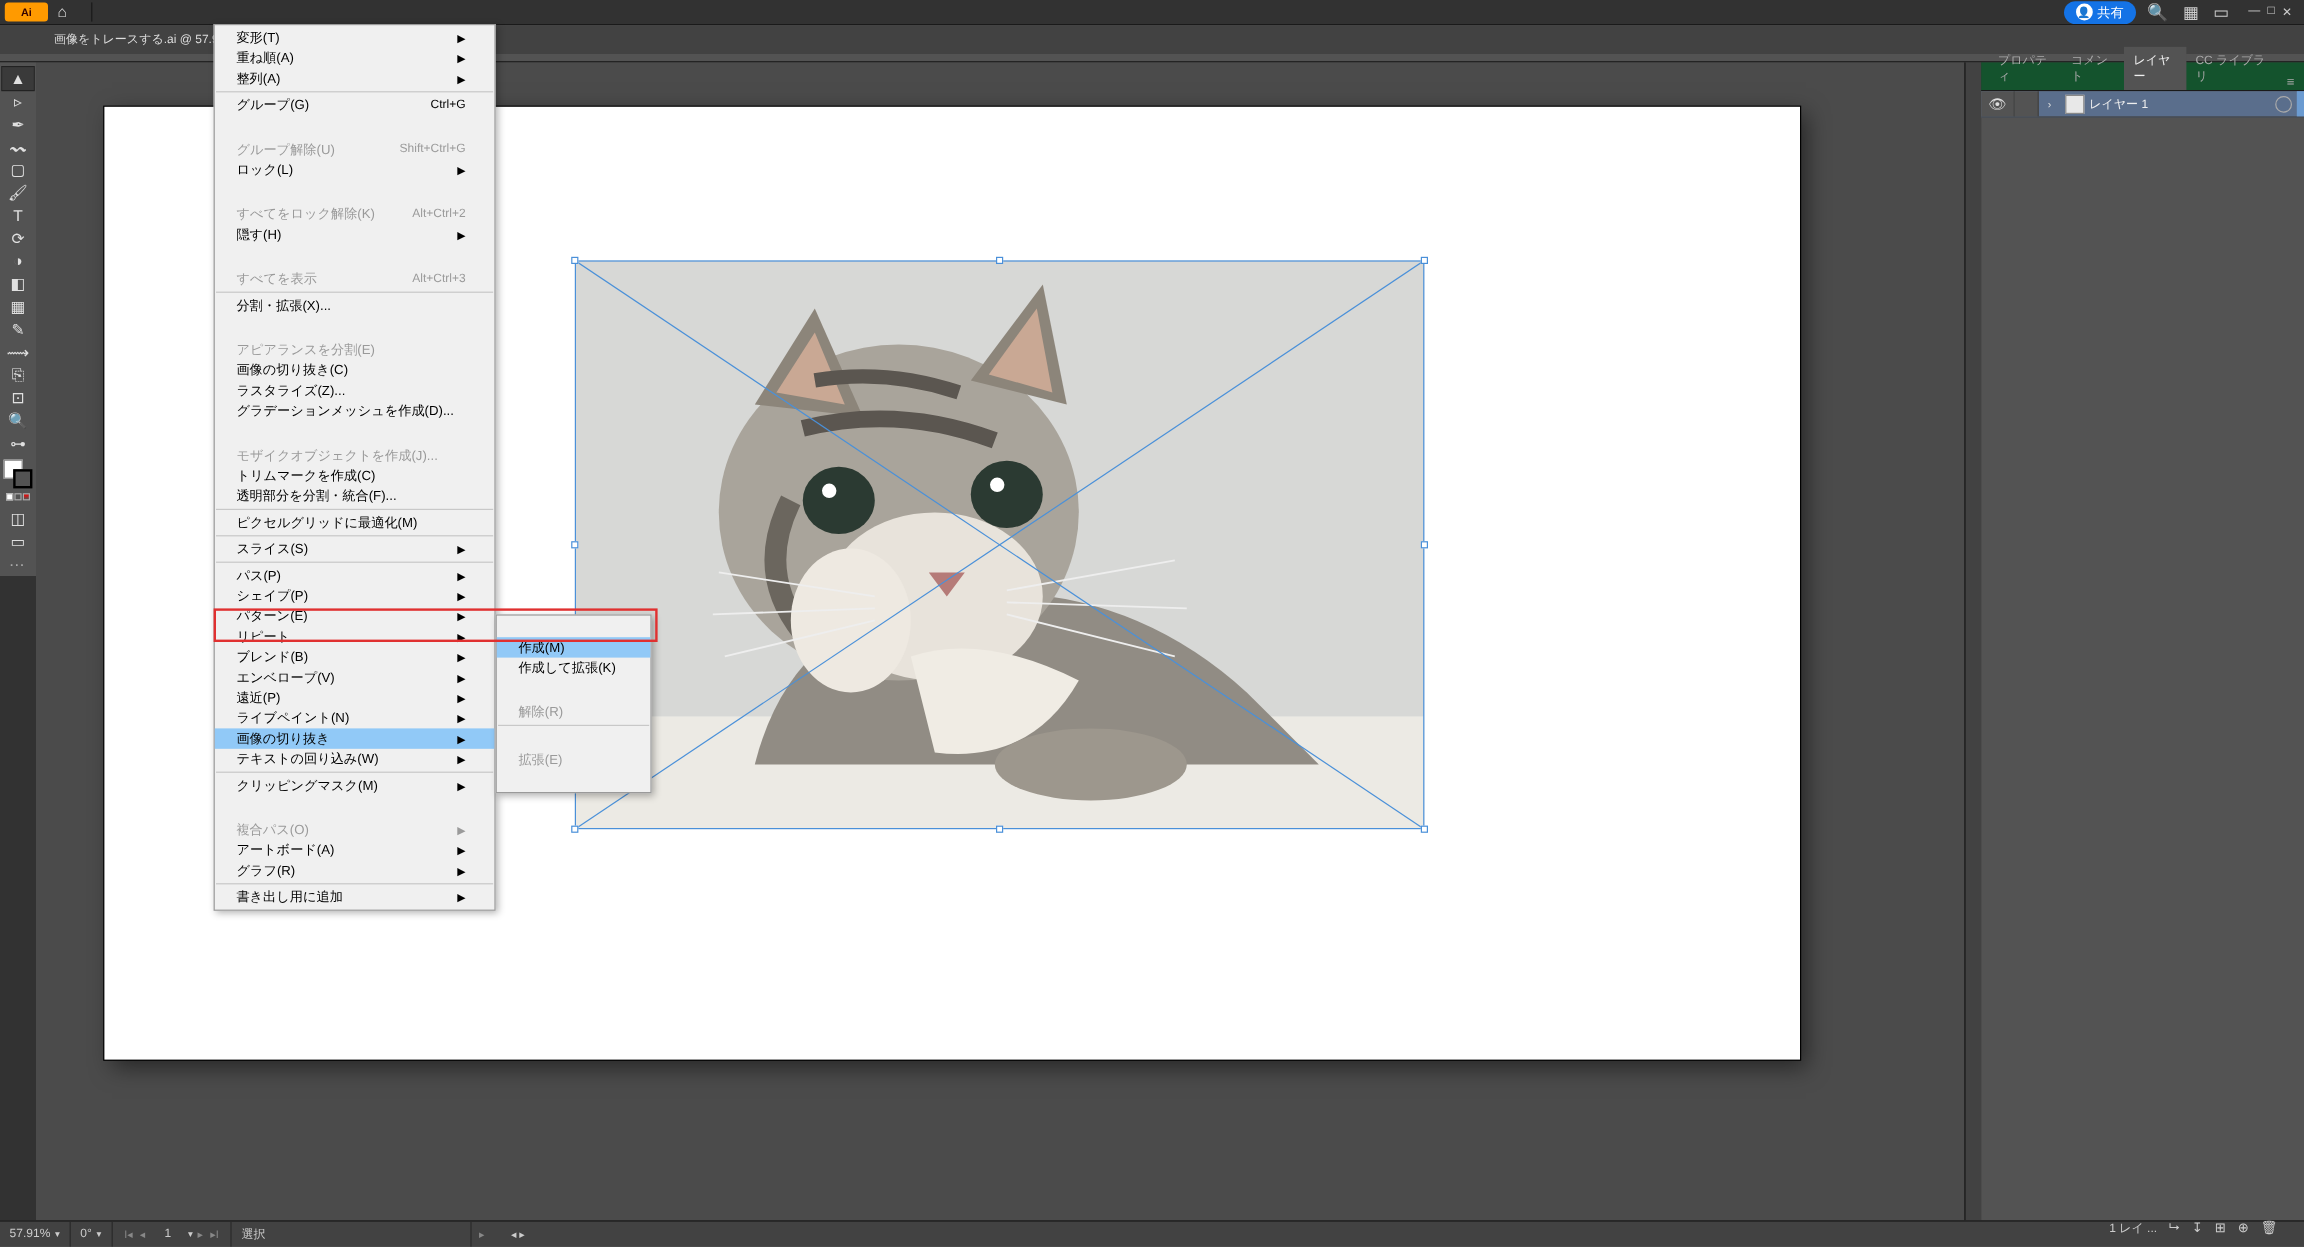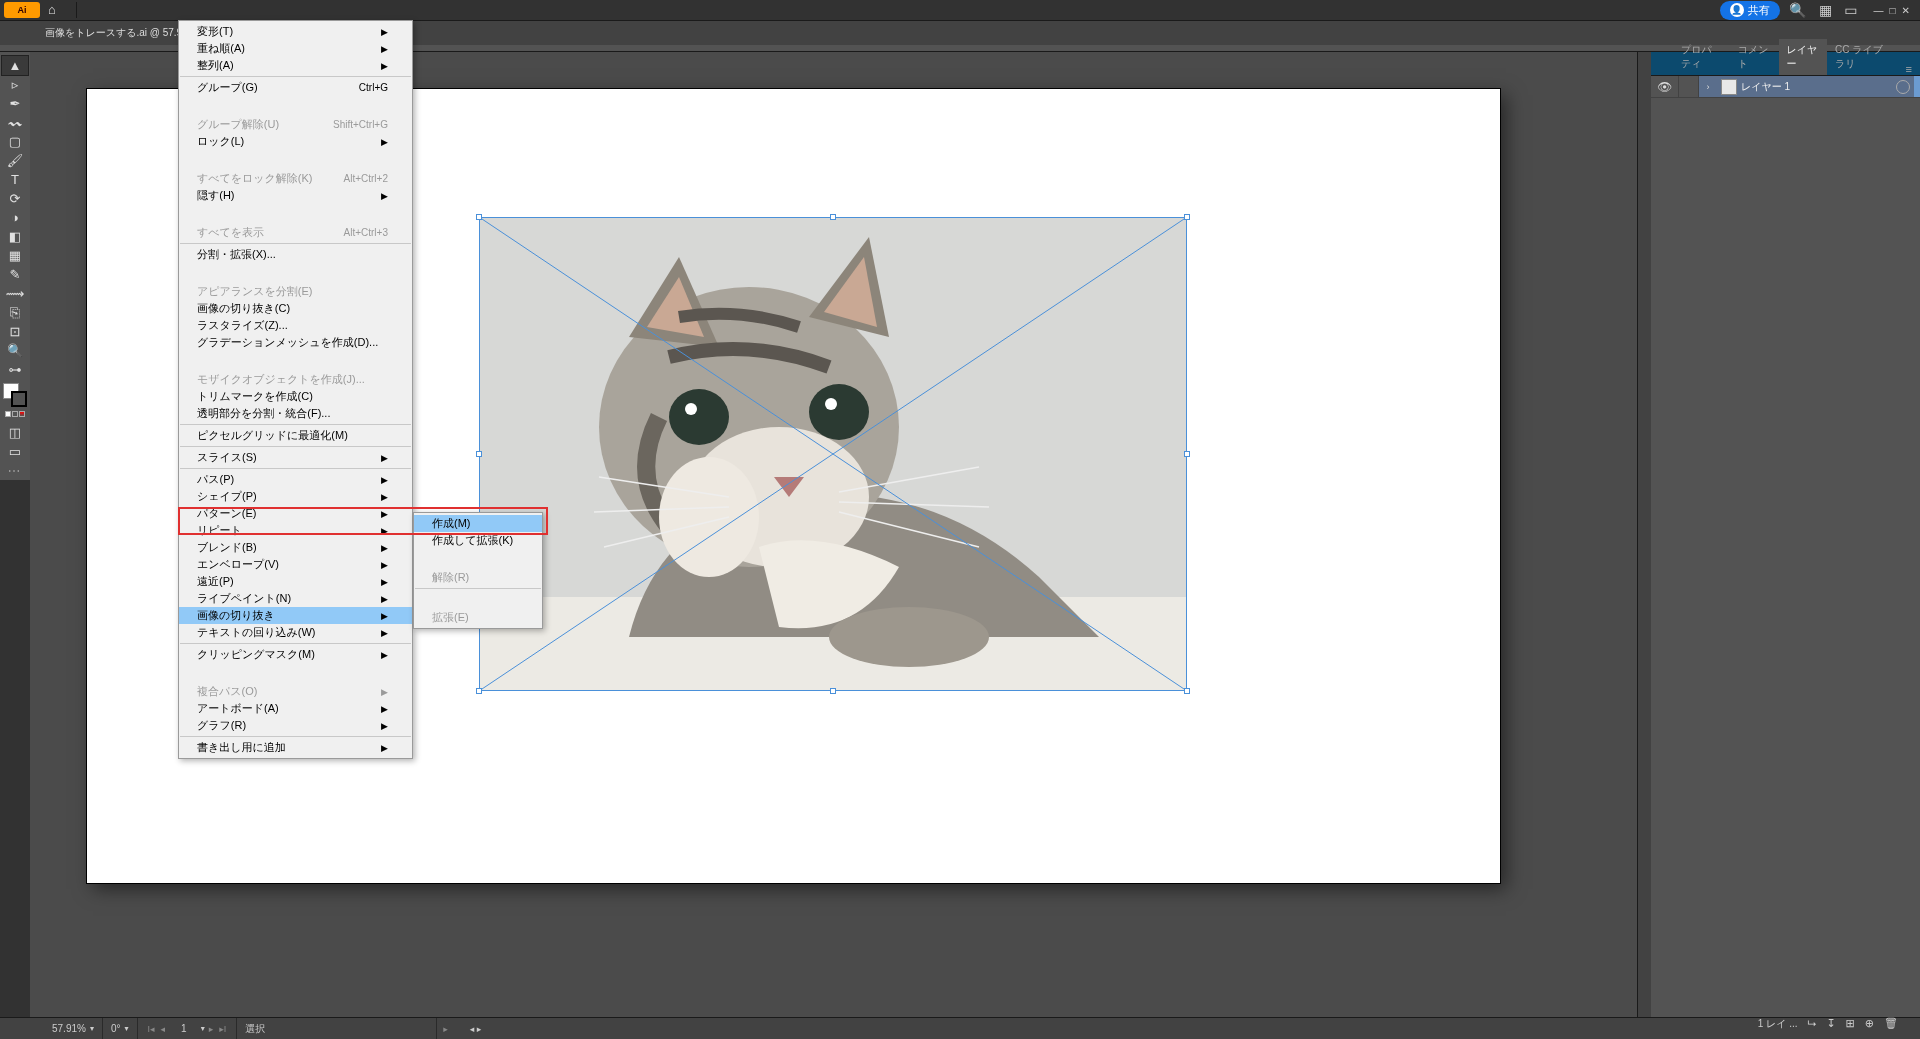--- a/index.html
+++ b/index.html
@@ -45,21 +45,21 @@
 .handle { position:absolute; width:6px; height:6px; background:#fff; border:1px solid #4a90d9; transform:translate(-50%,-50%); }
 .h-tl{left:0;top:0;} .h-tm{left:50%;top:0;} .h-tr{left:100%;top:0;}
 .h-ml{left:0;top:50%;} .h-mr{left:100%;top:50%;}
 .h-bl{left:0;top:100%;} .h-bm{left:50%;top:100%;} .h-br{left:100%;top:100%;}
 .diag { stroke:#4a90d9; stroke-width:1; }
 
 
 .right { position:absolute; right:0; top:52px; width:283px; bottom:22px; background:#323232; display:flex; }
 .right .collapse { width:14px; background:#424242; border-left:1px solid #1a1a1a; }
 .right .panel { flex:1; display:flex; flex-direction:column; }
-.ptabs { height:24px; display:flex; align-items:flex-end; background:#0c4a6e; border-bottom:1px solid #1a1a1a; padding-left:22px; gap:0;}
+.ptabs { height:24px; display:flex; align-items:flex-end; background:#14532d; border-bottom:1px solid #1a1a1a; padding-left:6px; gap:0;}
 .ptab { padding:4px 8px; font-size:10px; color:#aaa; cursor:pointer; }
 .ptab.active { background:#535353; color:#eee; }
 .ptabs .more { margin-left:auto; padding:0 8px; color:#aaa; }
 .layerlist { background:#535353; flex:1; }
 .layer-row { height:22px; display:flex; align-items:center; border-bottom:1px solid #424242; background:#5a6e8c; }
 .layer-row .vis { width:28px; text-align:center; color:#ddd; font-size:12px; border-right:1px solid #424242; height:100%; display:flex; align-items:center; justify-content:center; background:#535353;}
 .layer-row .lock { width:20px; border-right:1px solid #424242; height:100%; background:#535353;}
 .layer-row .exp { width:18px; text-align:center; color:#ddd; font-size:9px;}
 .layer-row .thumb { width:16px; height:16px; background:#e8e8e8; border:1px solid #888; margin:0 4px; }
 .layer-row .lname { flex:1; color:#eee; font-size:10px; }
@@ -69,24 +69,24 @@
 
 .dropdown { position:absolute; left:178px; top:20px; width:235px; background:#f0f0f0; border:1px solid #9a9a9a; box-shadow:2px 2px 6px rgba(0,0,0,.3); color:#000; font-size:11px; padding:2px 0;}
 .dd-item { height:17px; display:flex; align-items:center; padding:0 24px 0 18px; position:relative; cursor:pointer; }
 .dd-item.disabled { color:#9a9a9a;margin-top:20px; }
 .dd-item.hl { background:#91c9f7; }
 .dd-item .arrow { margin-left:auto; font-size:9px; }
 .dd-item .short { margin-left:auto; font-size:10px; }
 .dd-sep { height:1px; background:#c8c8c8; margin:2px 1px; }
 .dd-redbox { position:absolute; left:178px; top:507px; width:370px; height:28px; border:2px solid #e03030; pointer-events:none; z-index:100; }
 
-.submenu { position:absolute; left:413px; top:512px; width:130px; background:#f0f0f0; border:1px solid #9a9a9a; box-shadow:2px 2px 6px rgba(0,0,0,.3); color:#000; font-size:11px; padding:2px 0;}
-
-
-.status { position:absolute; left:0; right:0; bottom:0; height:22px; background:#424242; display:flex; align-items:center; font-size:10px; color:#ccc; border-top:1px solid #1a1a1a;padding-left:44px;}
+.submenu { position:absolute; left:413px; top:512px; width:130px; background:#f0f0f0; border:1px solid #9a9a9a; box-shadow:2px 2px 6px rgba(0,0,0,.3); color:#000; font-size:11px; padding:18px 0;}
+
+
+.status { position:absolute; left:0; right:0; bottom:0; height:22px; background:#424242; display:flex; align-items:center; font-size:10px; color:#ccc; border-top:1px solid #1a1a1a;}
 .status .seg { padding:0 8px; display:flex; align-items:center; gap:4px; border-right:1px solid #2a2a2a; height:100%;}
 .status .navbtn { color:#888; font-size:9px; padding:0 2px;}
 .status-r { position:absolute; right:22px; bottom:0; height:22px; display:flex; align-items:flex-start; gap:10px; font-size:10px; color:#ccc; }
 .status-r .ico { font-size:11px; }
 
 
 .cat-svg { width:100%; height:100%; }
 </style>
 </head>
 <body>

